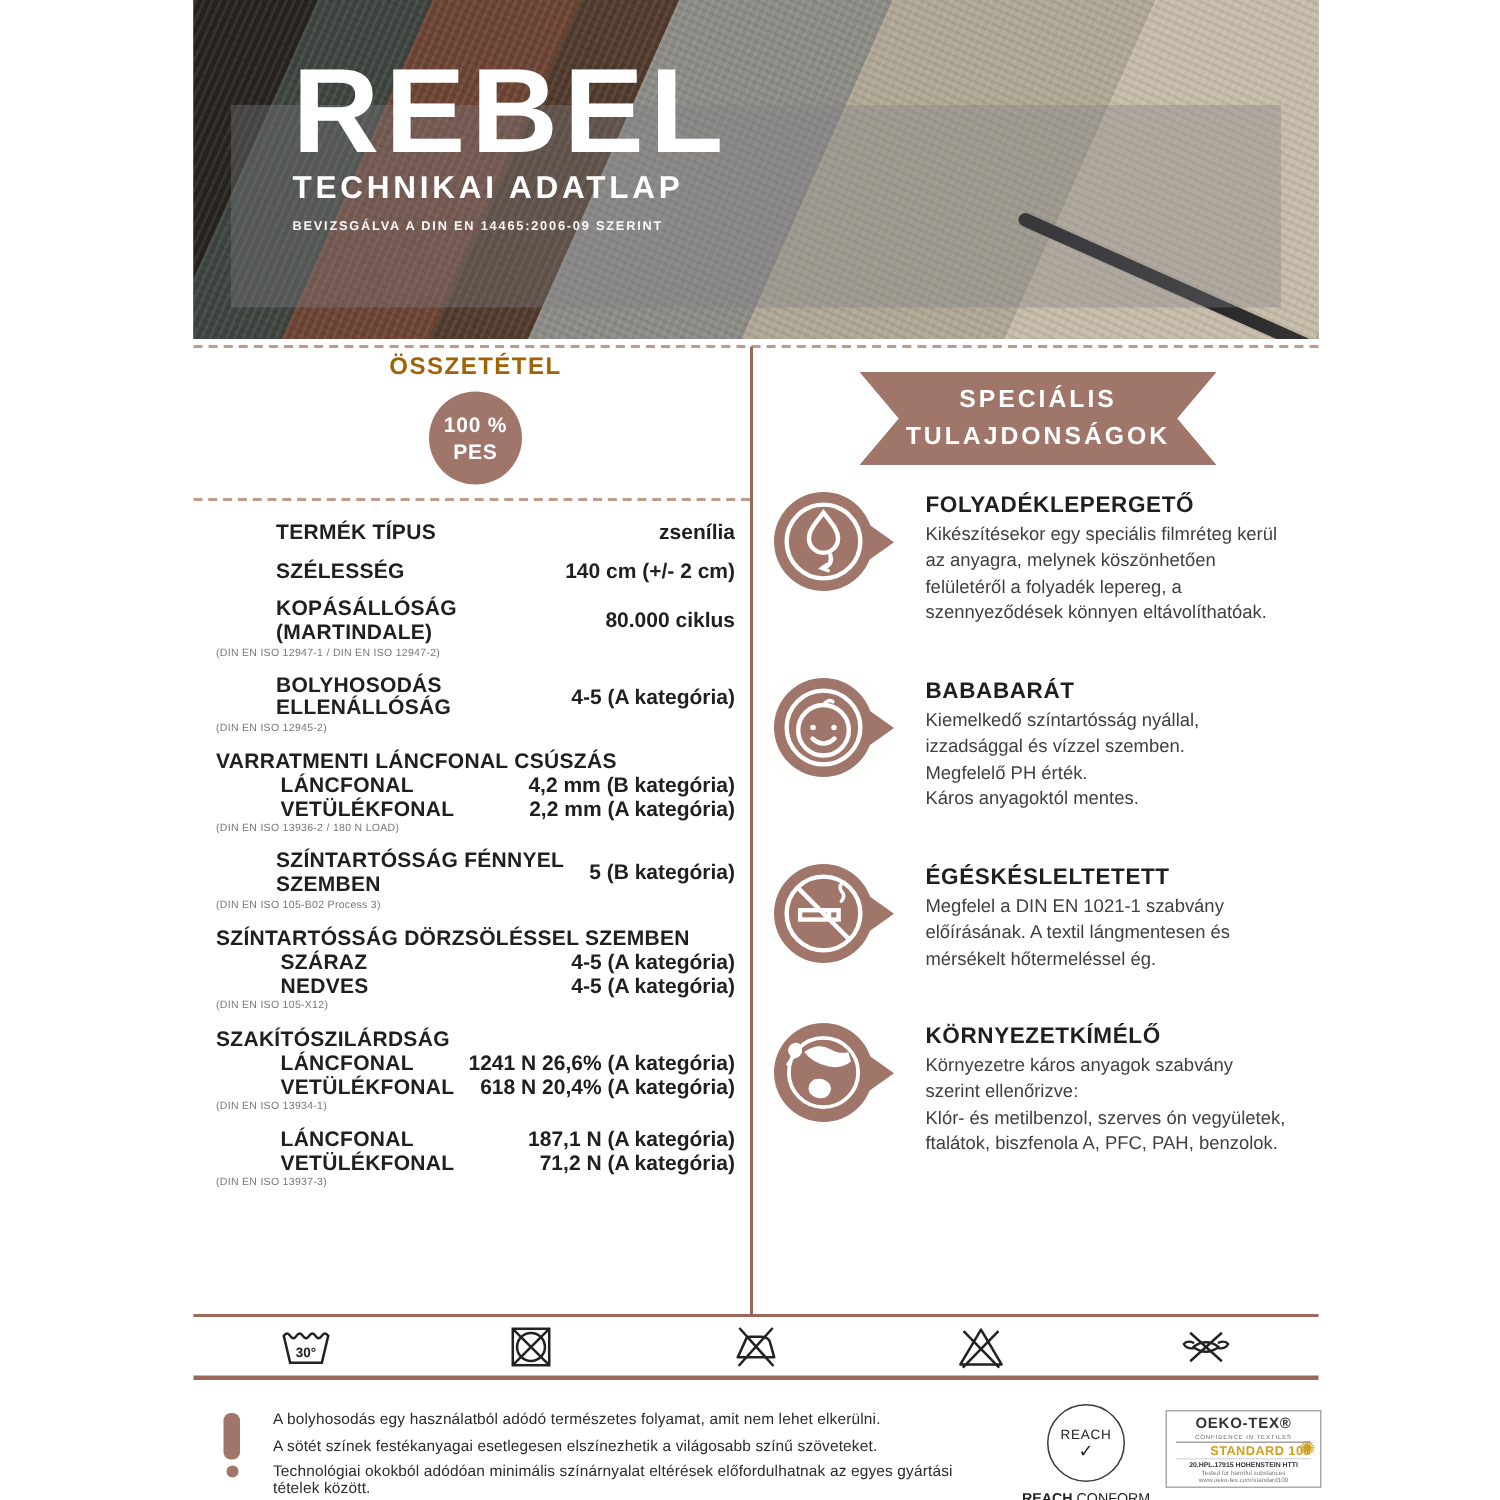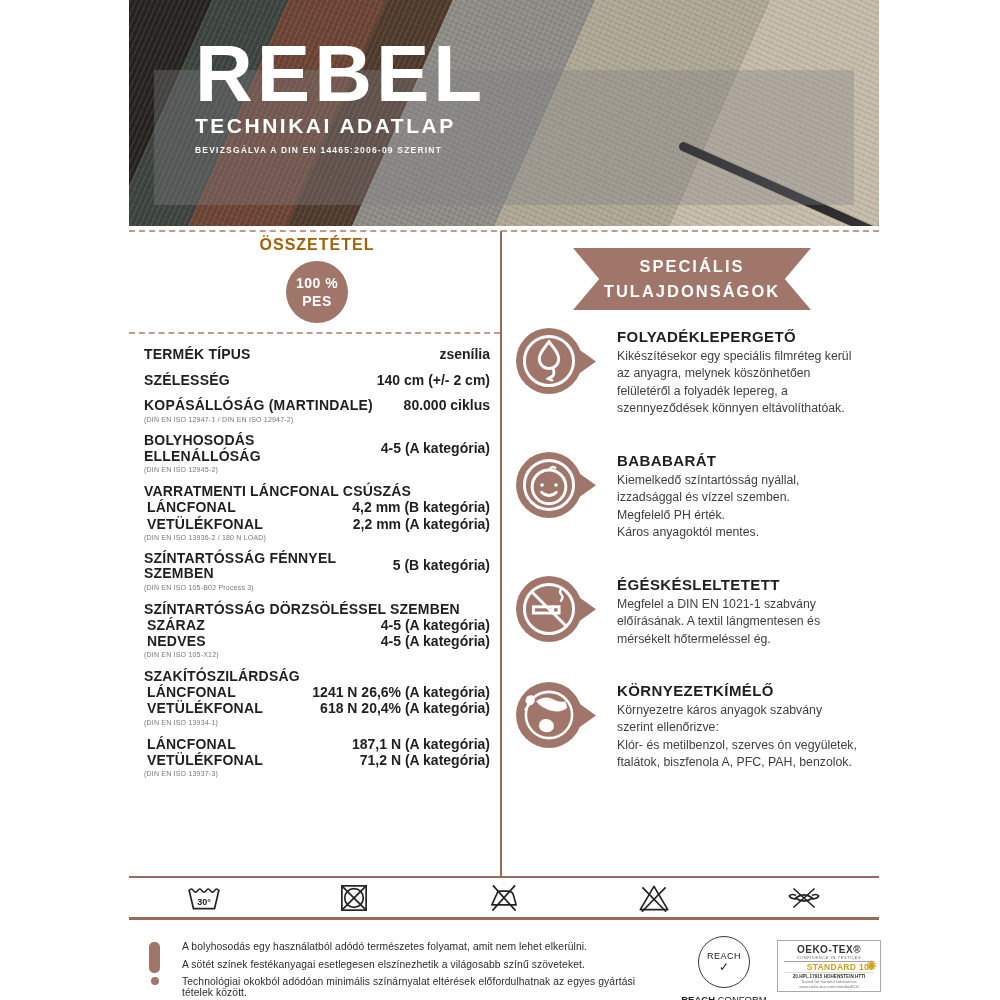--- a/index.html
+++ b/index.html
@@ -44,21 +44,21 @@
       font-size:14px;font-weight:700;line-height:1.3;letter-spacing:.5px;}
   .comp-dash{border-top:2px dashed var(--dash);margin:0 -10px 0 -15px;}
 
   
   .specs{padding-top:13px;}
   .spec{margin-bottom:10px;}
   .spec-head{font-size:14px;font-weight:700;letter-spacing:.2px;line-height:1.15;}
   .spec-row{display:flex;justify-content:space-between;align-items:center;gap:6px;line-height:1.12;}
   .spec-row.sub{line-height:1.15;}
   .spec-row.sub .spec-label{padding-left:3px;}
-  .spec-label{font-size:14px;font-weight:700;letter-spacing:.2px;}
+  .spec-label{font-size:14px;font-weight:700;letter-spacing:.2px;margin-left:40px;}
   .spec-value{font-size:14px;font-weight:700;text-align:right;white-space:nowrap;}
   .spec-note{font-size:7px;color:var(--note);letter-spacing:.2px;margin-top:2px;}
 
   
   .banner{position:absolute;left:64px;top:16px;width:238px;height:62px;background:var(--accent);
       clip-path:polygon(0 0,100% 0,89% 50%,100% 100%,0 100%,11% 50%);
       display:flex;flex-direction:column;align-items:center;justify-content:center;
       color:#fff;font-weight:700;font-size:16.5px;letter-spacing:2px;line-height:1.5;}
   .features{padding:96px 0 0 7px;}
   .feature{display:flex;margin-bottom:34px;}

